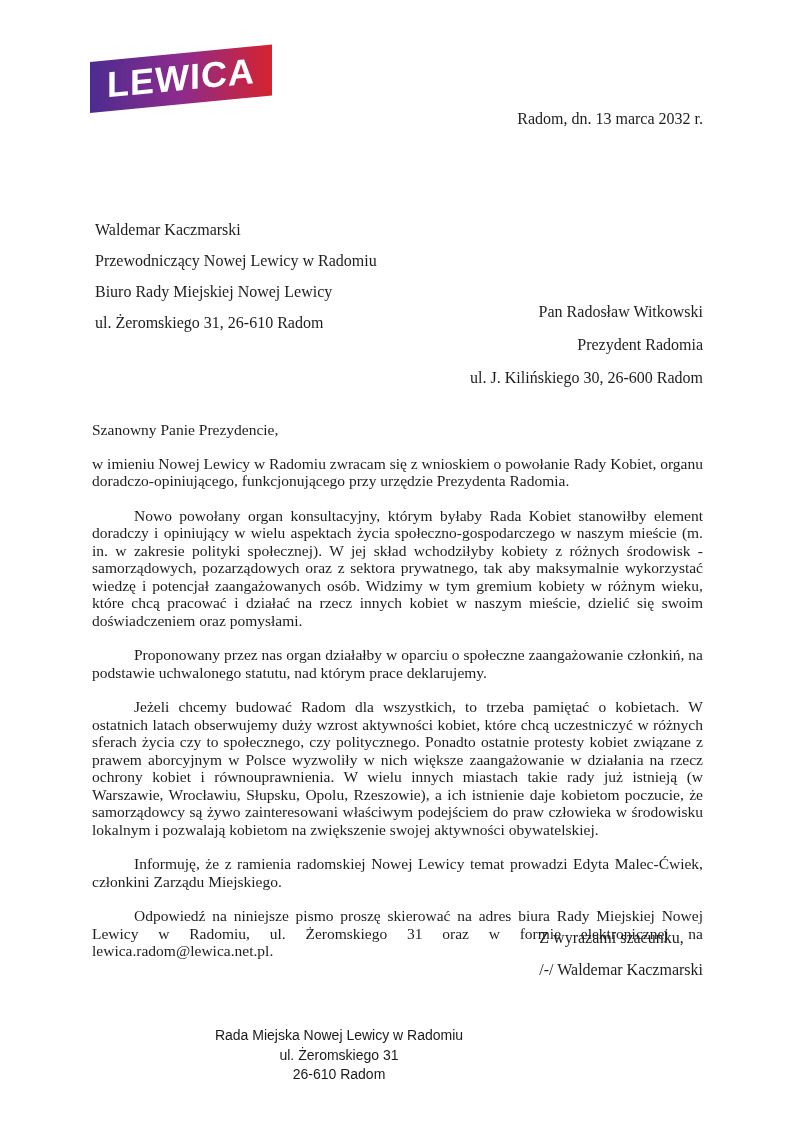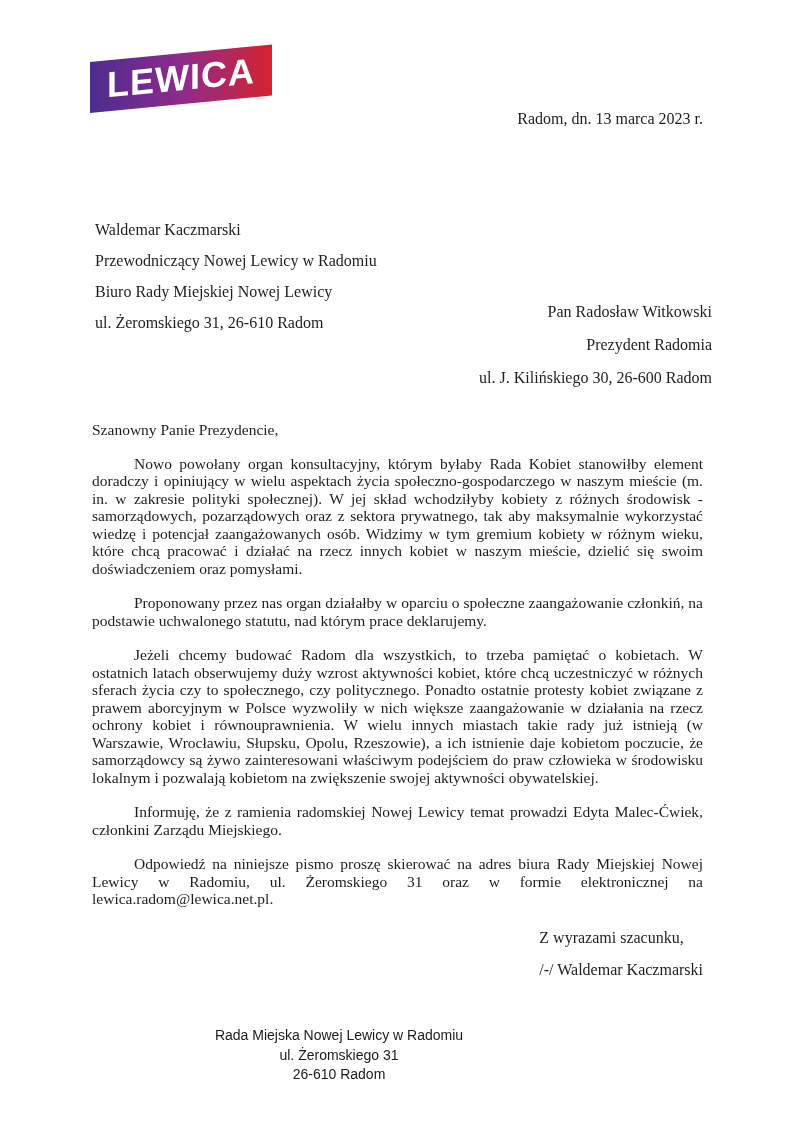--- a/index.html
+++ b/index.html
@@ -54,21 +54,21 @@
     position: absolute;
     top: 168px;
     left: 95px;
     font-size: 16px;
     line-height: 31px;
     margin-top: 46px;
   }
   .recipient-block {
     position: absolute;
     top: 295px;
-    right: 82px;
+    right: 91px;
     font-size: 16px;
     line-height: 33px;
     text-align: right;
   }
 
   
   .letter-body {
     position: absolute;
     top: 421px;
     left: 92px;
@@ -106,37 +106,38 @@
 </style>
 </head>
 <body>
 
 <div class="page">
 
   <div class="logo-band" style="background: linear-gradient(90deg, rgb(76, 44, 143) 0%, rgb(141, 43, 141) 50%, rgb(213, 35, 46) 100%);">
     <span class="logo-text" style="color: rgb(255, 255, 255);">LEWICA</span>
   </div>
 
-  <div class="date-line">Radom, dn. 13 marca 2023 r.</div>
+  <div class="date-line">Radom, dn. 13 marca 2032 r.</div>
 
   <div class="sender-block">
     <div>Waldemar Kaczmarski</div>
     <div>Przewodniczący Nowej Lewicy w Radomiu</div>
     <div>Biuro Rady Miejskiej Nowej Lewicy</div>
     <div>ul. Żeromskiego 31, 26-610 Radom</div>
   </div>
 
   <div class="recipient-block">
     <div>Pan Radosław Witkowski</div>
     <div>Prezydent Radomia</div>
     <div>ul. J. Kilińskiego 30, 26-600 Radom</div>
   </div>
 
   <div class="letter-body">
     <p class="salutation">Szanowny Panie Prezydencie,</p>
+    <p class="para">w imieniu Nowej Lewicy w Radomiu zwracam się z wnioskiem o powołanie Rady Kobiet, organu doradczo-opiniującego, funkcjonującego przy urzędzie Prezydenta Radomia.</p>
     <p class="para indent">Nowo powołany organ konsultacyjny, którym byłaby Rada Kobiet stanowiłby element doradczy i opiniujący w wielu aspektach życia społeczno-gospodarczego w naszym mieście (m. in. w zakresie polityki społecznej). W jej skład wchodziłyby kobiety z różnych środowisk - samorządowych, pozarządowych oraz z sektora prywatnego, tak aby maksymalnie wykorzystać wiedzę i potencjał zaangażowanych osób. Widzimy w tym gremium kobiety w różnym wieku, które chcą pracować i działać na rzecz innych kobiet w naszym mieście, dzielić się swoim doświadczeniem oraz pomysłami.</p>
     <p class="para indent">Proponowany przez nas organ działałby w oparciu o społeczne zaangażowanie członkiń, na podstawie uchwalonego statutu, nad którym prace deklarujemy.</p>
     <p class="para indent">Jeżeli chcemy budować Radom dla wszystkich, to trzeba pamiętać o kobietach. W ostatnich latach obserwujemy duży wzrost aktywności kobiet, które chcą uczestniczyć w różnych sferach życia czy to społecznego, czy politycznego. Ponadto ostatnie protesty kobiet związane z prawem aborcyjnym w Polsce wyzwoliły w nich większe zaangażowanie w działania na rzecz ochrony kobiet i równouprawnienia.  W wielu innych miastach takie rady już istnieją (w Warszawie, Wrocławiu, Słupsku, Opolu, Rzeszowie), a ich istnienie daje kobietom poczucie, że samorządowcy są żywo zainteresowani właściwym podejściem do praw człowieka w środowisku lokalnym i pozwalają kobietom na zwiększenie swojej aktywności obywatelskiej.</p>
     <p class="para indent">Informuję, że z ramienia radomskiej Nowej Lewicy temat prowadzi Edyta Malec-Ćwiek, członkini Zarządu Miejskiego.</p>
     <p class="para indent">Odpowiedź na niniejsze pismo proszę skierować na adres biura Rady Miejskiej Nowej Lewicy w Radomiu, ul. Żeromskiego 31 oraz w formie elektronicznej na lewica.radom@lewica.net.pl.</p>
   </div>
 
   <div class="closing-block">
     <div>Z wyrazami szacunku,</div>
     <div>/-/ Waldemar Kaczmarski</div>

